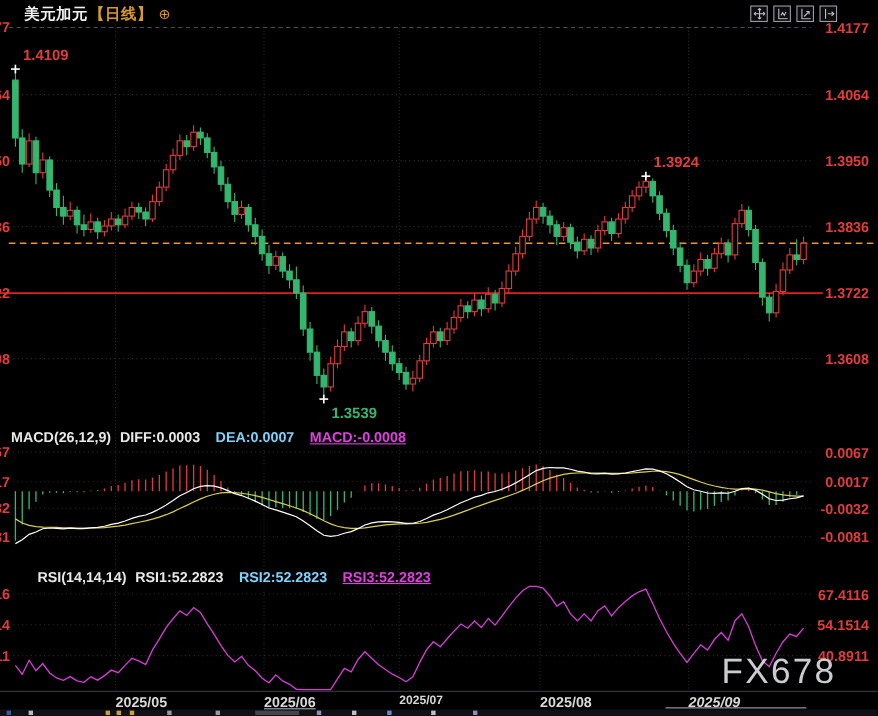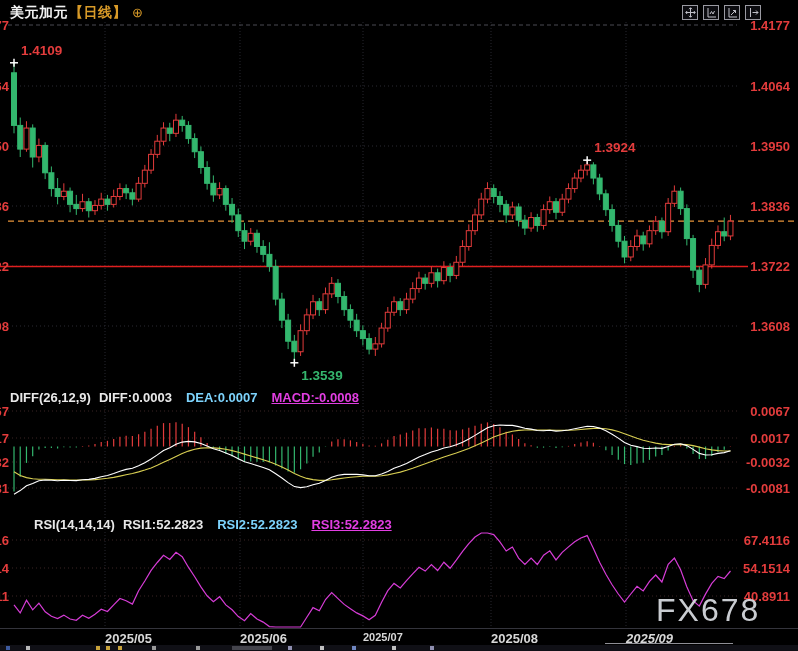--- a/index.html
+++ b/index.html
@@ -1,19 +1,19 @@
 <!DOCTYPE html>
 <html><head>
 <meta charset="utf-8">
 <style>
   html,body{margin:0;padding:0;background:#000;}
   .stage{position:relative;width:798px;height:651px;background:#000;overflow:hidden;
          font-family:"Liberation Sans",sans-serif;}
   #chart-svg{position:absolute;left:0;top:0;}
-  .titlebar{position:absolute;left:10px;top:4px;font-size:14px;font-weight:bold;
+  .titlebar{position:absolute;left:22px;top:4px;font-size:14px;font-weight:bold;
             color:#f2f2f2;letter-spacing:.5px;white-space:nowrap;}
   .titlebar .period{color:#d89a28;margin-left:1px;}
   .titlebar .expand{color:#d89a28;font-weight:normal;margin-left:5px;font-size:13px;}
   .toolbar{position:absolute;left:682px;top:5px;display:flex;gap:5px;}
   .tbtn{width:16px;height:15px;border:1px solid #9a9aa2;background:#0c0c10;
         display:flex;align-items:center;justify-content:center;box-sizing:border-box;cursor:pointer;}
   .ind-header{position:absolute;left:10px;font-size:13px;font-weight:bold;color:#e8e8e8;white-space:nowrap;}
   .ind-header .white{margin-left:8px;margin-top:24px;}
   .ind-header .yellow{color:#7dd3fc;margin-left:14px;}
   .ind-header .magenta{color:#e23ee2;margin-left:14px;text-decoration:underline;}
@@ -470,21 +470,21 @@
         <g stroke="#c0c0c8" stroke-width="1" fill="none">
           <path d="M2.5 1v9"></path>
             <path d="M4.5 5.5H10"></path>
             <path d="M8 3.5 10 5.5 8 7.5"></path>
         </g>
       </svg>
     </div>
   </div>
 
   <div class="ind-header" style="top:390px;">
-    <span>DIFF(26,12,9)</span><span class="white">DIFF:0.0003</span><span class="yellow">DEA:0.0007</span><span class="magenta">MACD:-0.0008</span>
+    <span>MACD(26,12,9)</span><span class="white">DIFF:0.0003</span><span class="yellow">DEA:0.0007</span><span class="magenta">MACD:-0.0008</span>
   </div>
 
   <div class="ind-header" style="top:517px;padding-left:24px;">
     <span>RSI(14,14,14)</span><span class="white">RSI1:52.2823</span><span class="yellow">RSI2:52.2823</span><span class="magenta">RSI3:52.2823</span>
   </div>
 
   <div id="label-layer">
       <div style="position: absolute; right: 8px; top: 18px; width: 70px; text-align: right; font-size: 13px; font-weight: bold; color: rgb(227, 60, 60);">1.4177</div>
       <div style="position: absolute; right: 8px; top: 79px; width: 70px; text-align: right; font-size: 13px; font-weight: bold; color: rgb(227, 60, 60);">1.4064</div>
       <div style="position: absolute; right: 8px; top: 139px; width: 70px; text-align: right; font-size: 13px; font-weight: bold; color: rgb(227, 60, 60);">1.3950</div>
@@ -492,21 +492,21 @@
       <div style="position: absolute; right: 8px; top: 259px; width: 70px; text-align: right; font-size: 13px; font-weight: bold; color: rgb(227, 60, 60);">1.3722</div>
       <div style="position: absolute; right: 8px; top: 319px; width: 70px; text-align: right; font-size: 13px; font-weight: bold; color: rgb(227, 60, 60);">1.3608</div>
       <div style="position: absolute; right: 8px; top: 404px; width: 70px; text-align: right; font-size: 13px; font-weight: bold; color: rgb(227, 60, 60);">0.0067</div>
       <div style="position: absolute; right: 8px; top: 431px; width: 70px; text-align: right; font-size: 13px; font-weight: bold; color: rgb(227, 60, 60);">0.0017</div>
       <div style="position: absolute; right: 8px; top: 455px; width: 70px; text-align: right; font-size: 13px; font-weight: bold; color: rgb(227, 60, 60);">-0.0032</div>
       <div style="position: absolute; right: 8px; top: 481px; width: 70px; text-align: right; font-size: 13px; font-weight: bold; color: rgb(227, 60, 60);">-0.0081</div>
       <div style="position: absolute; right: 8px; top: 533px; width: 70px; text-align: right; font-size: 13px; font-weight: bold; color: rgb(227, 60, 60);">67.4116</div>
       <div style="position: absolute; right: 8px; top: 561px; width: 70px; text-align: right; font-size: 13px; font-weight: bold; color: rgb(227, 60, 60);">54.1514</div>
       <div style="position: absolute; right: 8px; top: 589px; width: 70px; text-align: right; font-size: 13px; font-weight: bold; color: rgb(227, 60, 60);">40.8911</div>
       <div style="position: absolute; left: 105px; top: 631px; font-size: 13px; font-weight: bold; color: rgb(216, 216, 216);">2025/05</div>
-      <div style="position: absolute; left: 240px; top: 631px; font-size: 13px; font-weight: bold; color: rgb(216, 216, 216);">2025/06</div>
+      <div style="position: absolute; left: 240px; top: 631px; font-size: 13px; font-weight: bold; color: rgb(216, 216, 216); text-decoration: underline;">2025/06</div>
       <div style="position: absolute; left: 363px; top: 631px; font-size: 11px; font-weight: bold; color: rgb(216, 216, 216);">2025/07</div>
       <div style="position: absolute; left: 491px; top: 631px; font-size: 13px; font-weight: bold; color: rgb(216, 216, 216);">2025/08</div>
       <div style="position: absolute; left: 626px; top: 631px; font-size: 13px; font-weight: bold; color: rgb(216, 216, 216); font-style: italic;">2025/09</div>
     </div>
 
   <div class="watermark">FX678</div>
 
   <div class="bottom-strip">
       <div class="bs-mark" style="left: 6px; background: rgb(61, 90, 158);"></div>
       <div class="bs-mark" style="left: 26px; background: rgb(185, 185, 185);"></div>

